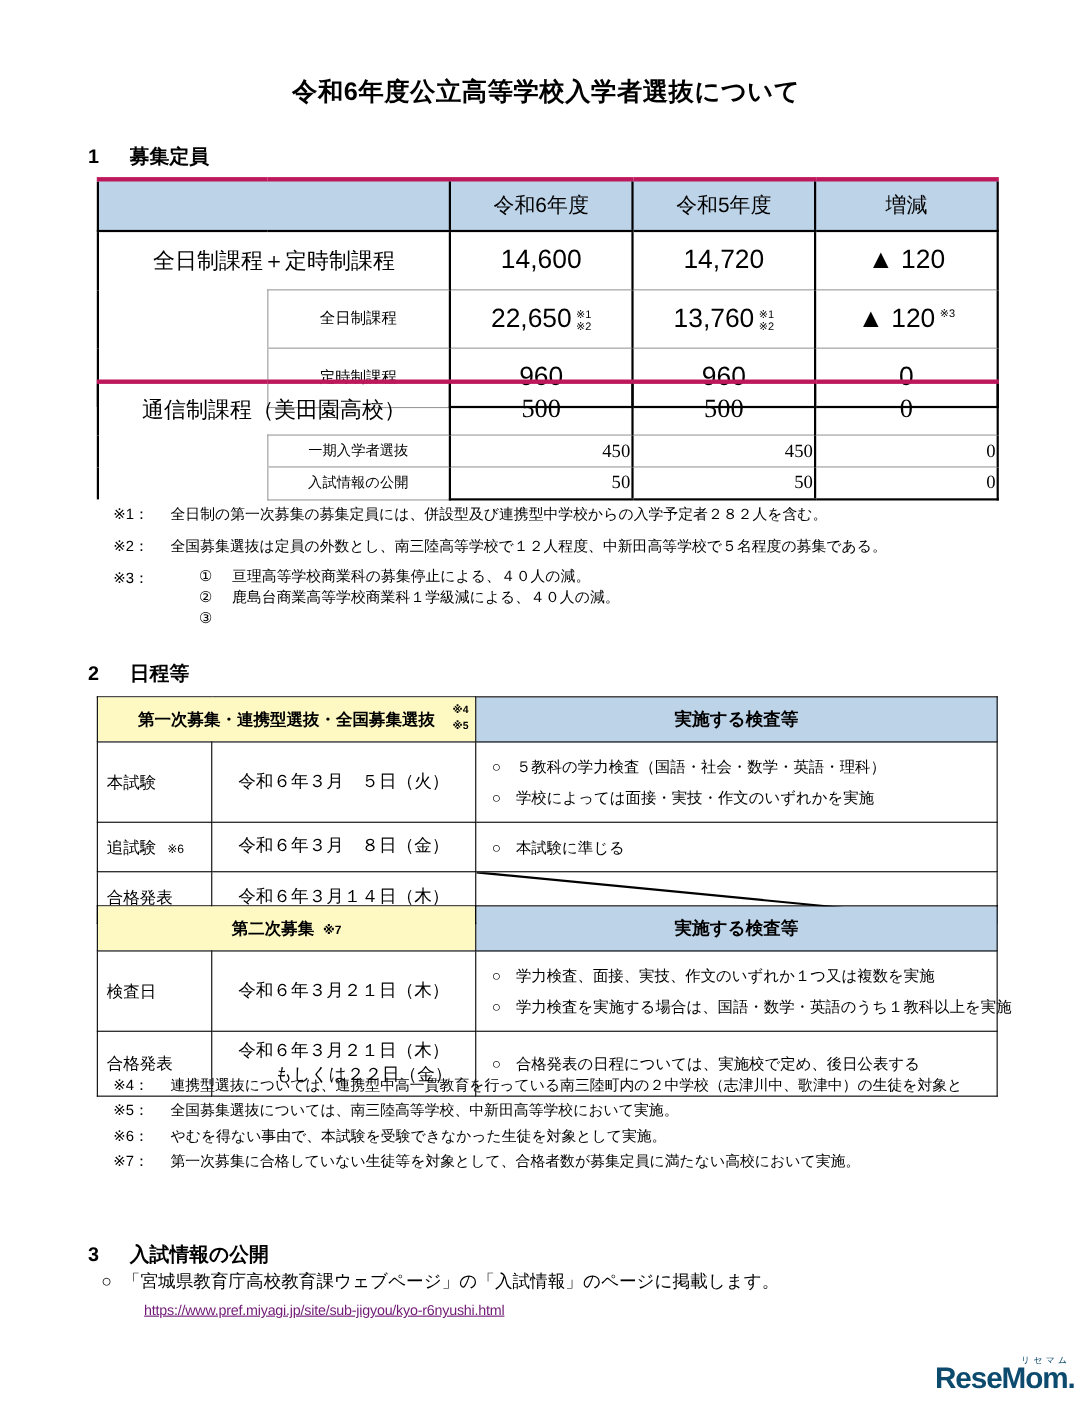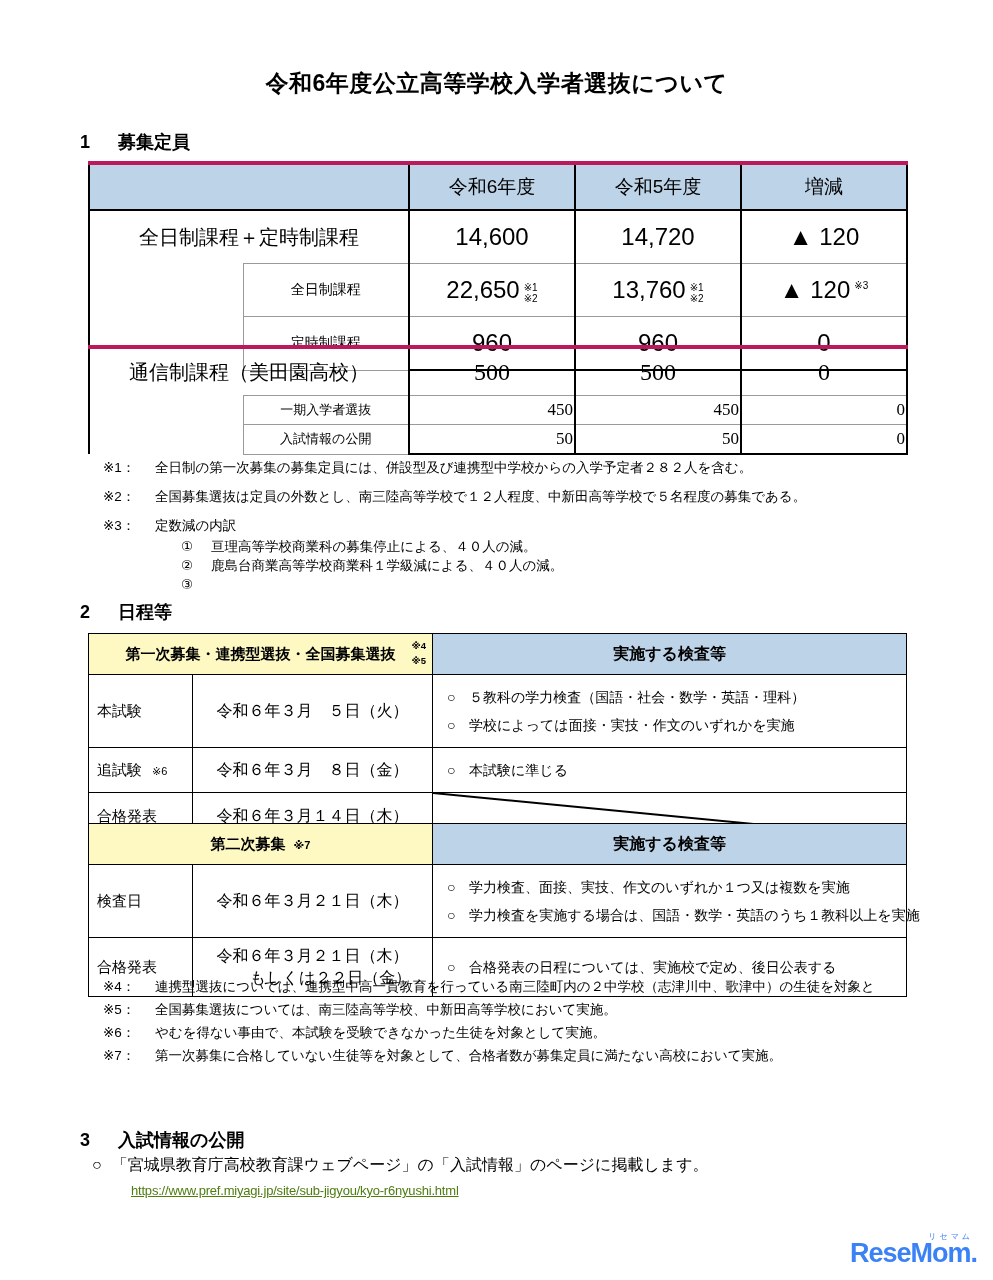--- a/index.html
+++ b/index.html
@@ -214,33 +214,33 @@
   
   .s3-item {
     position: absolute;
     font-size: 16px;
     white-space: nowrap;
   }
   .s3-item .bullet { margin-right: 10px; font-size: 16px; }
   .doc-link {
     position: absolute;
     font-size: 13px;
-    color: #4d7c0f;
+    color: #701a75;
     text-decoration: underline;
     font-family: "Liberation Sans", "DejaVu Sans", sans-serif;
     letter-spacing: -0.2px;
   }
 
   
   .watermark {
     position: absolute;
     right: 16px;
     bottom: 12px;
     text-align: right;
-    color: #3b82f6;
+    color: #0c4a6e;
     user-select: none;
   }
   .watermark .kana {
     font-size: 8px;
     letter-spacing: 3px;
     display: block;
     margin-bottom: -4px;
     margin-right: 4px;
   }
   .watermark .brand {
@@ -349,21 +349,20 @@
       <div class="note-label">※1：</div>
       <div class="note-body">全日制の第一次募集の募集定員には、併設型及び連携型中学校からの入学予定者２８２人を含む。</div>
     </div>
     <div class="note-row" style="margin-top:6px;">
       <div class="note-label">※2：</div>
       <div class="note-body">全国募集選抜は定員の外数とし、南三陸高等学校で１２人程度、中新田高等学校で５名程度の募集である。</div>
     </div>
     <div class="note-row" style="margin-top:6px;">
       <div class="note-label">※3：</div>
       <div class="note-body">
-        <div>定数減の内訳</div>
         <div class="note-sub" style="padding-left:26px;">
           <span class="marker">①</span>
           <span>亘理高等学校商業科の募集停止による、４０人の減。</span>
         </div>
         <div class="note-sub" style="padding-left:26px;">
           <span class="marker">②</span>
           <span>鹿島台商業高等学校商業科１学級減による、４０人の減。</span>
         </div>
         <div class="note-sub" style="padding-left:26px;">
           <span class="marker">③</span>

